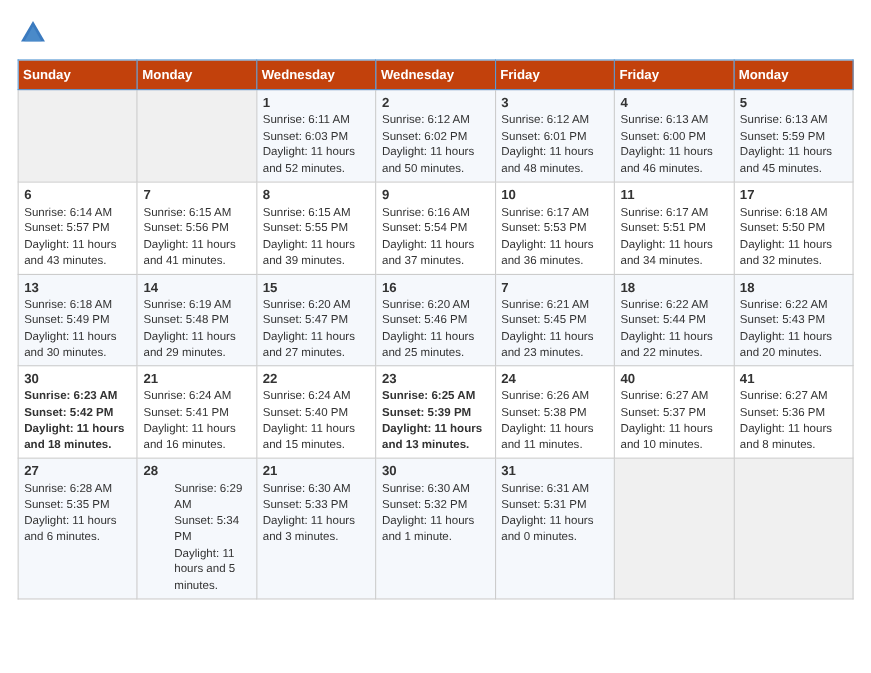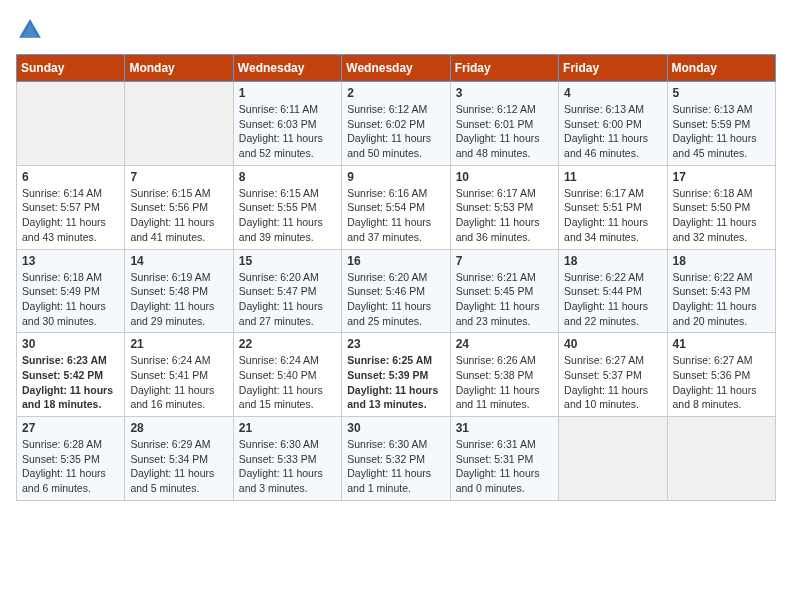--- a/index.html
+++ b/index.html
@@ -287,21 +287,21 @@
       </tr>
       <tr>
         <td>
           <span class="day-number">27</span>
           <div class="day-info" style="white-space: pre-line;">Sunrise: 6:28 AM
 Sunset: 5:35 PM
 Daylight: 11 hours and 6 minutes.</div>
         </td>
         <td>
           <span class="day-number">28</span>
-          <div class="day-info" style="white-space: pre-line;">Sunrise: 6:29 AM
+          <div class="day-info" style="white-space: pre-line; margin-left: 28px;">Sunrise: 6:29 AM
 Sunset: 5:34 PM
 Daylight: 11 hours and 5 minutes.</div>
         </td>
         <td>
           <span class="day-number">21</span>
           <div class="day-info" style="white-space: pre-line;">Sunrise: 6:30 AM
 Sunset: 5:33 PM
 Daylight: 11 hours and 3 minutes.</div>
         </td>
         <td>

